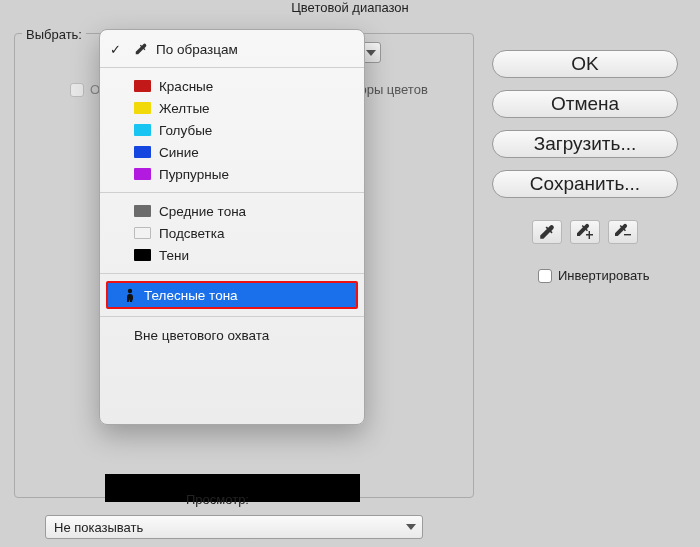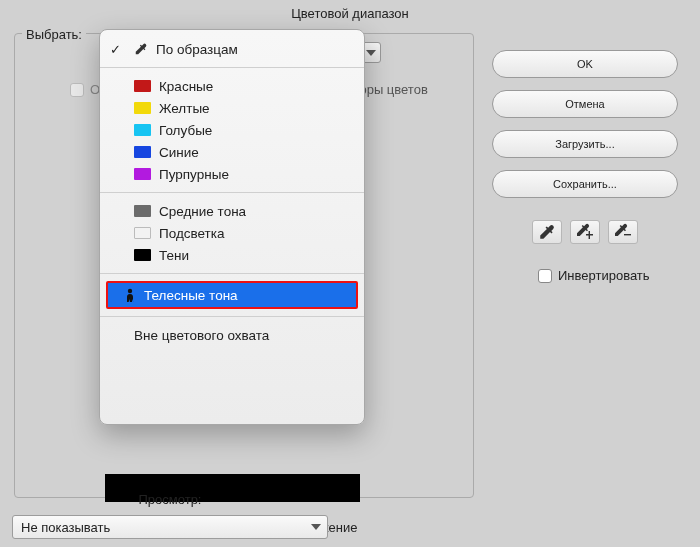--- a/index.html
+++ b/index.html
@@ -8,21 +8,20 @@
     height: 547px;
     background: #d1d1d1;
     font-family: -apple-system, "Segoe UI", Arial, sans-serif;
     font-size: 13px;
     color: #222;
     position: relative;
     overflow: hidden;
   }
   .title {
     text-align: center;
-    padding-top: 6px;
     font-size: 13px;
   }
   .panel {
     position: absolute;
     left: 14px;
     top: 33px;
     width: 460px;
     height: 465px;
     border: 1px solid #aaa;
     border-radius: 4px;
@@ -147,21 +146,21 @@
   }
 
   
   .right { position: absolute; left: 492px; top: 50px; width: 186px; }
   .btn {
     width: 186px; height: 28px;
     background: linear-gradient(#fafafa,#e6e6e6);
     border: 1px solid #9a9a9a;
     border-radius: 14px;
     text-align: center;
-    font-size: 11px;
+    font-size: 19px;
     line-height: 26px;
     margin-bottom: 12px;
   }
   .tool-row {
     margin-top: 22px;
     display: flex; gap: 8px; justify-content: center;
   }
   .tbtn {
     width: 30px; height: 24px;
     background: linear-gradient(#f6f6f6,#e2e2e2);
@@ -183,28 +182,29 @@
   }
 
   
   .bottom {
     position: absolute;
     left: 12px;
     bottom: 8px;
     display: flex; align-items: center; gap: 8px; flex-direction: column;
   }
   .select {
-    width: 316px; height: 24px;
+    width: 378px; height: 24px;
     background: linear-gradient(#fafafa,#e9e9e9);
     border: 1px solid #9c9c9c;
     border-radius: 3px;
     padding: 0 22px 0 8px;
     font-size: 13px;
     display: flex; align-items: center;
     position: relative;
+    margin-left: 33px;
   }
   .select .caret {
     position: absolute; right: 6px; top: 8px;
   }
 
   .person-icon { width: 12px; height: 14px; }
 </style>
 </head>
 <body>
 

